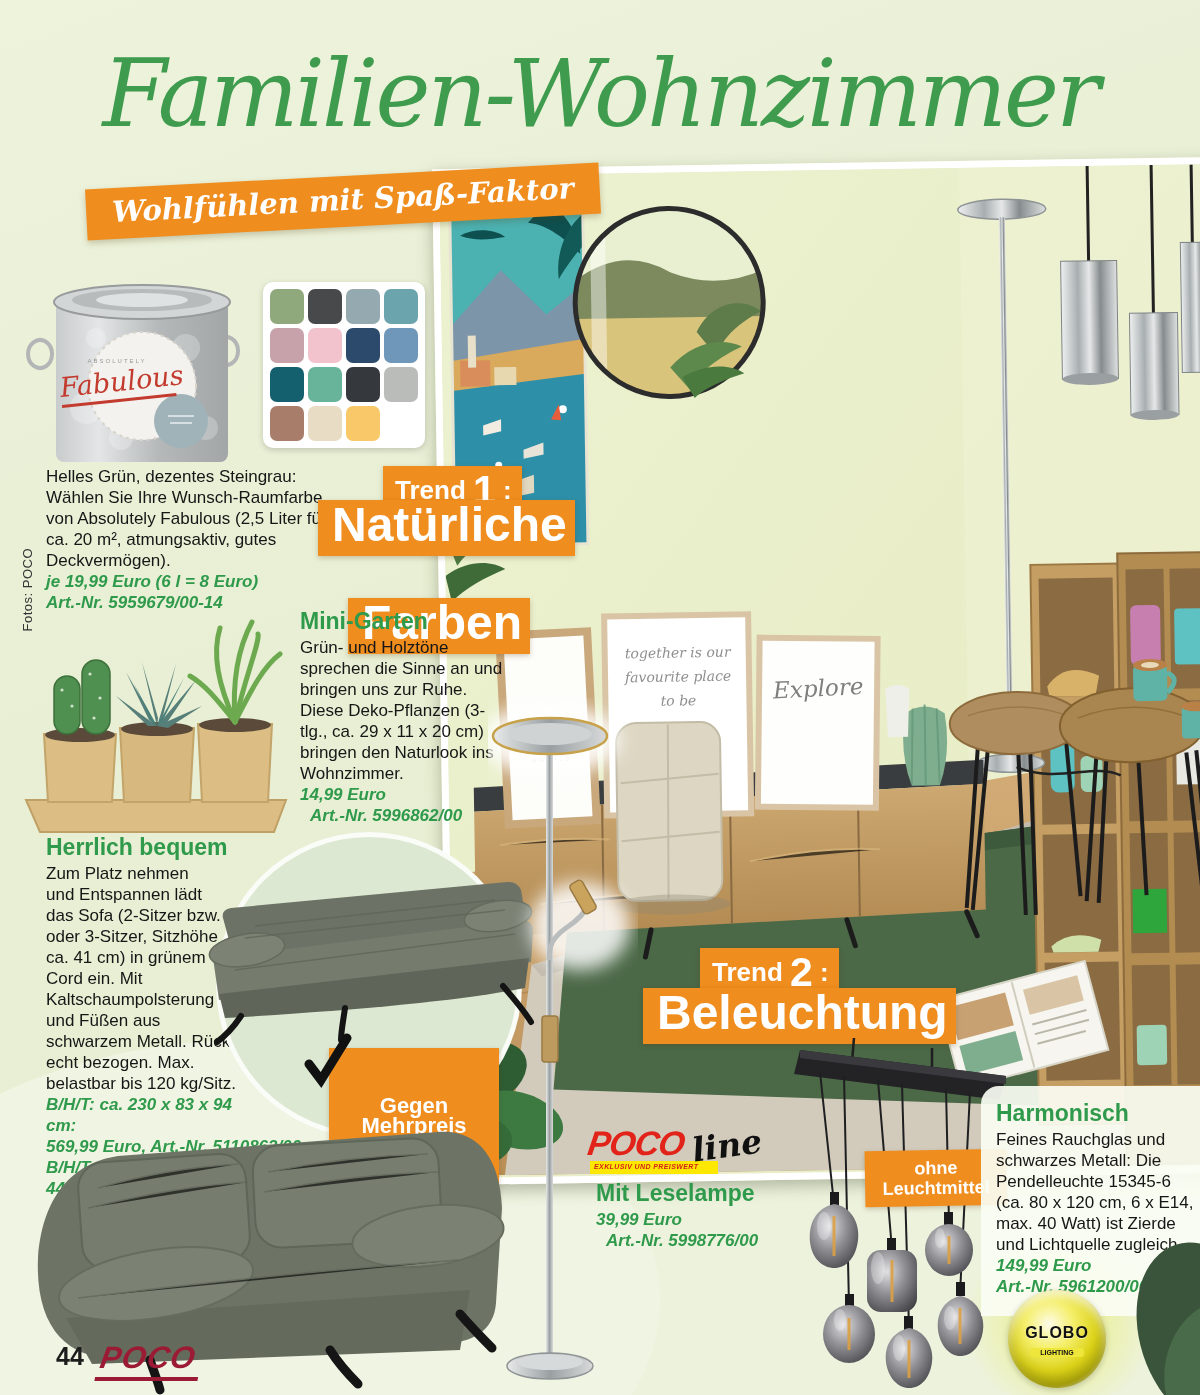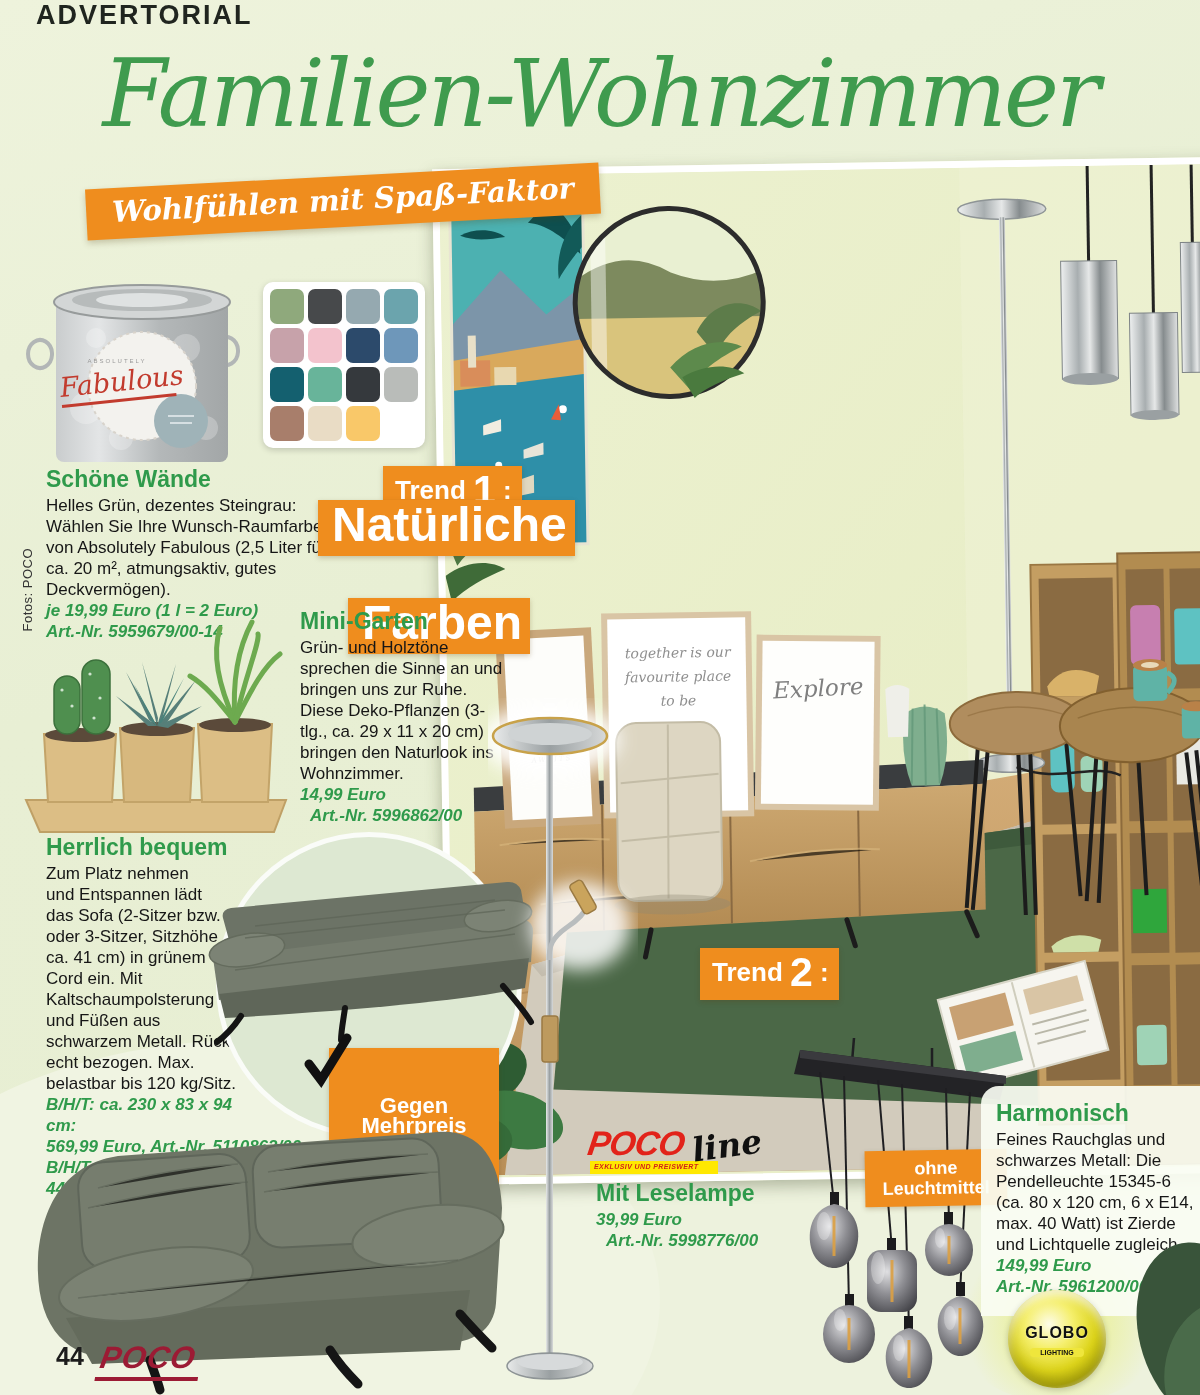--- a/index.html
+++ b/index.html
@@ -67,21 +67,20 @@
 </style>
 </head>
 <body>
 
 <div id="stage">
 
   <div class="abs band"></div>
   <div class="abs blob" style="left:-160px;top:1040px;width:820px;height:520px;background:#f0f4e2;"></div>
   <div class="abs blob" style="left:950px;top:1243px;width:220px;height:160px;background:radial-gradient(circle,#e9f07c 0%,rgba(233,240,124,0) 70%);"></div>
 
-  <div class="abs advertorial">ADVERTORIAL</div>
   <div class="abs title">Familien-Wohnzimmer</div>
 
   <div class="abs photo">
     <svg width="770" height="1000" viewBox="0 0 770 1000">
       <defs>
         <linearGradient id="gwall" x1="0" y1="0" x2="1" y2="1">
           <stop offset="0" stop-color="#ecf1d0"></stop>
             <stop offset="1" stop-color="#e6ecc2"></stop>
         </linearGradient>
         <linearGradient id="gchrome" x1="0" y1="0" x2="1" y2="0">
@@ -349,23 +348,22 @@
       <div class="sw" style="background: rgb(104, 180, 154);"></div>
       <div class="sw" style="background: rgb(53, 57, 61);"></div>
       <div class="sw" style="background: rgb(185, 188, 185);"></div>
       <div class="sw" style="background: rgb(168, 126, 107);"></div>
       <div class="sw" style="background: rgb(233, 220, 197);"></div>
       <div class="sw" style="background: rgb(249, 200, 105);"></div>
       <div class="sw" style="background: rgb(255, 255, 255);"></div>
     </div>
 
   <div class="abs walls-text">
-    <p class="h">Schöne Wände</p>
     <div class="body">Helles Grün, dezentes Steingrau: Wählen Sie Ihre Wunsch-Raumfarbe von Absolutely Fabulous (2,5 Liter für ca. 20 m², atmungsaktiv, gutes Deckvermögen).</div>
-    <div class="price">je 19,99 Euro (1 l = 2 Euro)</div>
+    <div class="price">je 19,99 Euro (6 l = 8 Euro)</div>
     <div class="price">Art.-Nr. 5959679/00-14</div>
   </div>
 
   <div class="abs credit">Fotos: POCO</div>
 
   <div class="abs obox trend-small" style="left:383px;top:466px;">
     <span>Trend</span>
     <span class="num">1</span>
     <span>:</span>
   </div>
@@ -500,20 +498,21 @@
     <rect x="54" y="318" width="16" height="46" rx="3" fill="#bd9a5e" stroke="#9a7a43" stroke-width="1.5"></rect>
     <ellipse cx="62" cy="668" rx="43" ry="13" fill="url(#gpole)" stroke="#8e9496" stroke-width="1.5"></ellipse>
     <ellipse cx="62" cy="664" rx="33" ry="8" fill="#d7dadb"></ellipse>
   </svg>
 
   <div class="abs obox trend-small" style="left:700px;top:948px;">
     <span>Trend</span>
     <span class="num">2</span>
     <span>:</span>
   </div>
+  <div class="abs obox trend-big" style="left:643px;top:988px;">Beleuchtung</div>
 
   <div class="abs pocoline">
     <span class="pl-name">POCO</span>
     <span class="pl-bar"></span>
     <span class="pl-tag">EXKLUSIV UND PREISWERT</span>
     <span class="pl-script">line</span>
   </div>
 
   <div class="abs lamp-text">
     <p class="h">Mit Leselampe</p>

